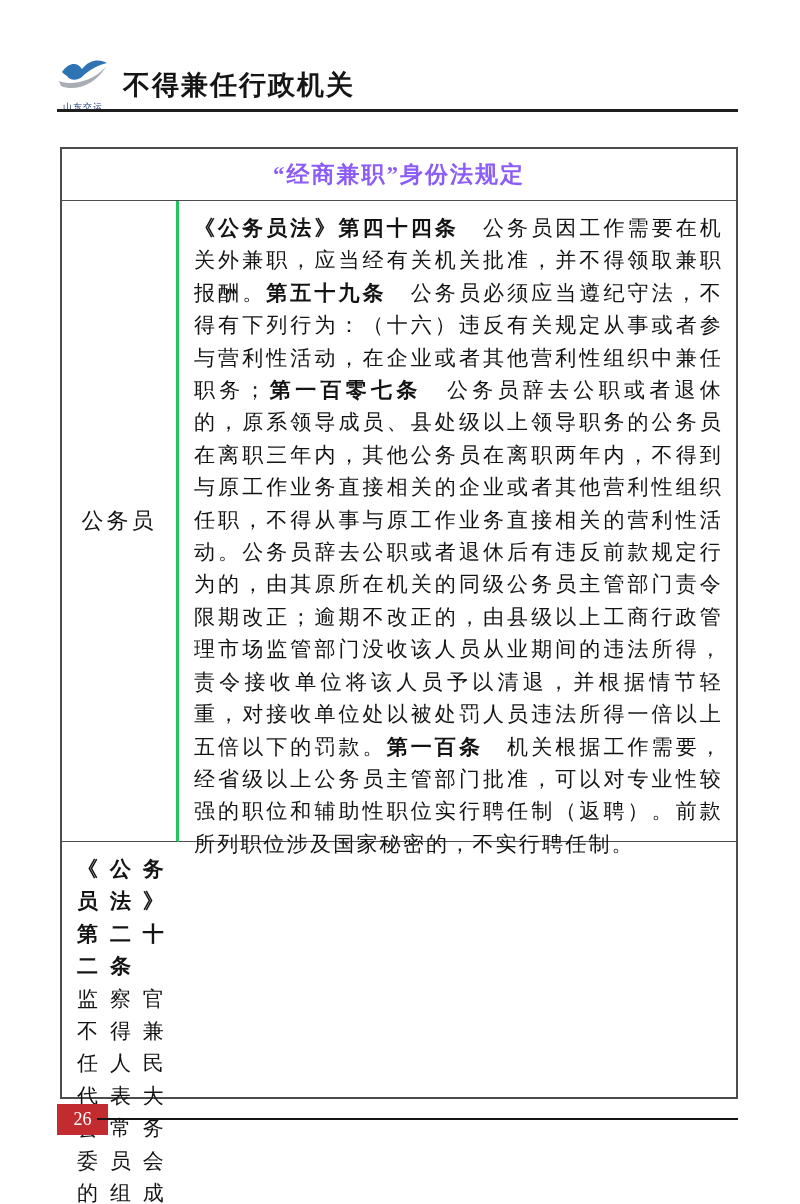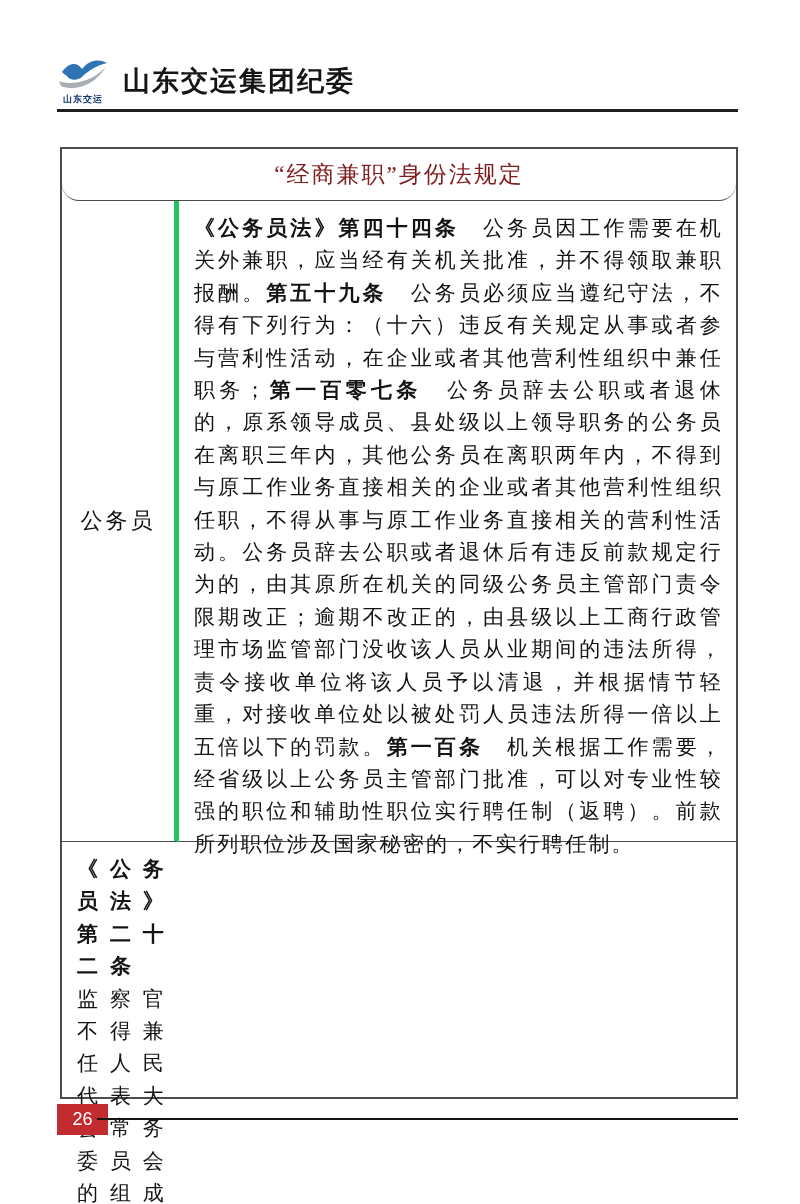--- a/index.html
+++ b/index.html
@@ -3,61 +3,61 @@
 <meta charset="utf-8">
 <style>
   html,body { margin:0; padding:0; background:#ffffff; }
   body { width:800px; height:1204px; font-family:"Liberation Serif", serif; color:#1a1a1a; }
   .page { position:relative; width:800px; height:1204px; background:#fff; overflow:hidden; }
 
   
   .brand { position:absolute; top:56px; left:55px; display:flex; align-items:center; gap:12px; }
   .logo { display:flex; flex-direction:column; align-items:center; width:56px; }
   .logo svg { display:block; }
-  .logo-text { font-family:"Liberation Sans", sans-serif; font-weight:bold; font-size:9px; color:#15386e; letter-spacing:1px; margin-top:1px; }
+  .logo-text { font-family:"Liberation Sans", sans-serif; font-weight:normal; font-size:9px; color:#15386e; letter-spacing:1px; margin-top:9px; }
   .org-title { font-family:"Liberation Sans", sans-serif; font-weight:bold; font-size:27px; color:#151515; letter-spacing:2px; margin:0; }
   .header-rule { position:absolute; top:109px; left:57px; width:681px; height:3px; background:#1e1e1e; }
 
   
   .doc-table { position:absolute; top:147px; left:60px; width:678px; box-sizing:border-box;
                border:2px solid #4c4c4c; display:grid; grid-template-columns:117px 1fr;
                grid-template-rows:52px 641px 255px; background:#fff; }
   .t-title { grid-column:1 / 3; display:flex; align-items:center; justify-content:center;
-             border-bottom:1px solid #4c4c4c; font-weight:normal; font-size:23px; letter-spacing:2px; color:#7f1d1d;border-radius:17px; }
+             border-bottom:1px solid #4c4c4c; font-weight:bold; font-size:23px; letter-spacing:2px; color:#8b5cf6; }
   .t-label { display:flex; align-items:center; justify-content:center; font-size:22px;
-             letter-spacing:3px; color:#111; border-right:5px solid #22c55e; }
+             letter-spacing:3px; color:#111; border-right:3px solid #22c55e; }
   .t-label.mid { border-bottom:1px solid #4c4c4c; }
   .t-content { padding:11px 13px 0 15px; font-size:21px; line-height:32.4px; text-align:justify;
                letter-spacing:2.2px; color:#141414; }
   .t-content.mid { border-bottom:1px solid #4c4c4c; }
   .seg { }
   .seg.bold { font-weight:bold; }
 
   
   .page-badge { position:absolute; left:57px; top:1104px; width:51px; height:31px; background:#c22b30;
                 color:#ffffff; display:flex; align-items:center; justify-content:center;
-                font-size:18px; font-family:Liberation Sans, sans-serif; }
+                font-size:18px; font-family:Liberation Serif, serif; }
   .footer-line { position:absolute; left:97px; top:1118px; width:641px; height:2px; background:#141414; }
 </style>
 </head>
 <body>
 
 <div class="page">
 
   <div class="brand">
     <div class="logo">
       <span>
         <svg width="52" height="36" viewBox="0 0 52 36" xmlns="http://www.w3.org/2000/svg">
           <path d="M2 25 C15 30, 34 26, 49 11 C38 29, 18 36, 4 30 Z" fill="#a9aeb4"></path>
           <path d="M5 16 C13 5, 21 7, 25 13 C33 3, 43 3, 50 7 C40 9, 31 15, 26 20 C21 25, 13 25, 10 20 C8 19, 6 17, 5 16 Z" fill="#2e74b5"></path>
         </svg>
       </span>
       <span class="logo-text">山东交运</span>
     </div>
-    <h1 class="org-title">山东交运集团纪委</h1>
+    <h1 class="org-title">不得兼任行政机关</h1>
   </div>
   <div class="header-rule"></div>
 
   <div class="doc-table">
     <div class="t-title">“经商兼职”身份法规定</div>
 
     <div class="t-label mid">公务员</div>
     <div class="t-content mid">
       <span class="seg bold">《公务员法》第四十四条</span><span class="seg">　公务员因工作需要在机关外兼职，应当经有关机关批准，并不得领取兼职报酬。</span><span class="seg bold">第五十九条</span><span class="seg">　公务员必须应当遵纪守法，不得有下列行为：（十六）违反有关规定从事或者参与营利性活动，在企业或者其他营利性组织中兼任职务；</span><span class="seg bold">第一百零七条</span><span class="seg">　公务员辞去公职或者退休的，原系领导成员、县处级以上领导职务的公务员在离职三年内，其他公务员在离职两年内，不得到与原工作业务直接相关的企业或者其他营利性组织任职，不得从事与原工作业务直接相关的营利性活动。公务员辞去公职或者退休后有违反前款规定行为的，由其原所在机关的同级公务员主管部门责令限期改正；逾期不改正的，由县级以上工商行政管理市场监管部门没收该人员从业期间的违法所得，责令接收单位将该人员予以清退，并根据情节轻重，对接收单位处以被处罚人员违法所得一倍以上五倍以下的罚款。</span><span class="seg bold">第一百条</span><span class="seg">　机关根据工作需要，经省级以上公务员主管部门批准，可以对专业性较强的职位和辅助性职位实行聘任制（返聘）。前款所列职位涉及国家秘密的，不实行聘任制。</span>
     </div>

